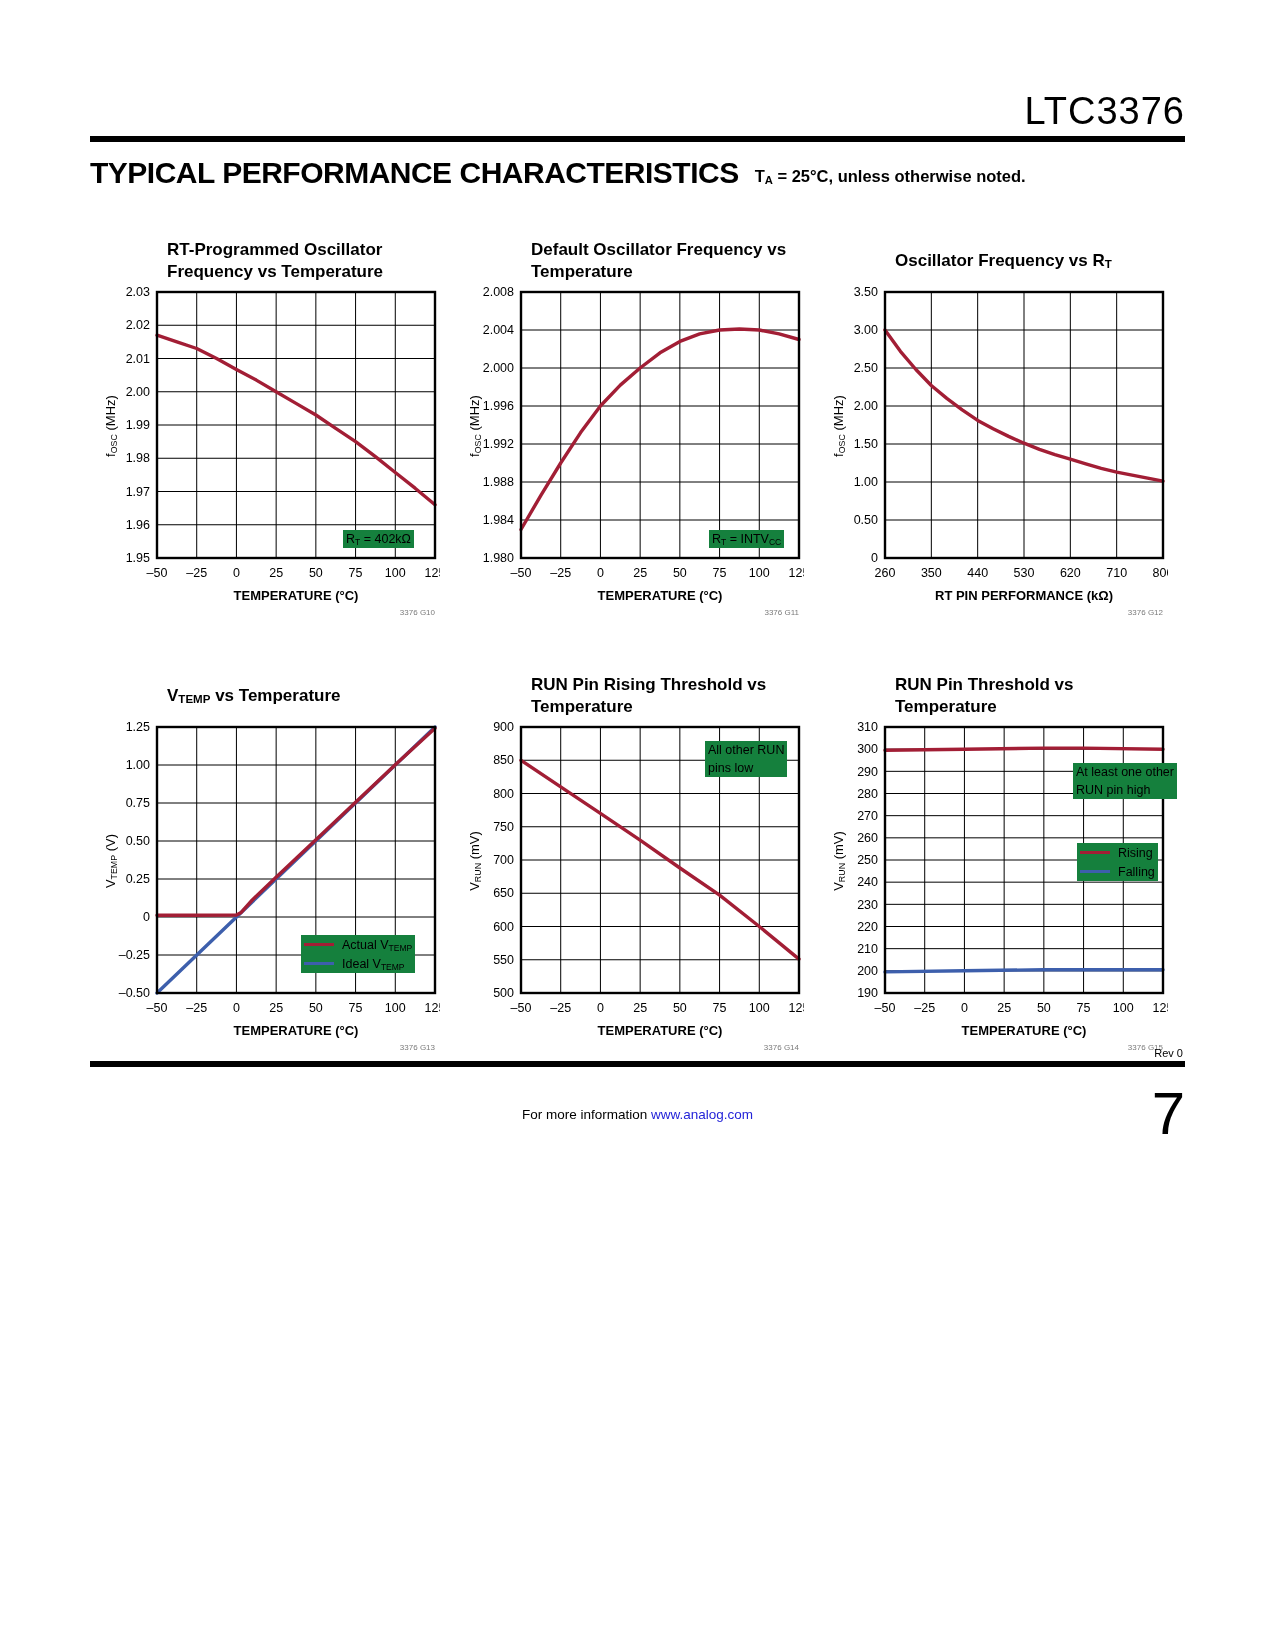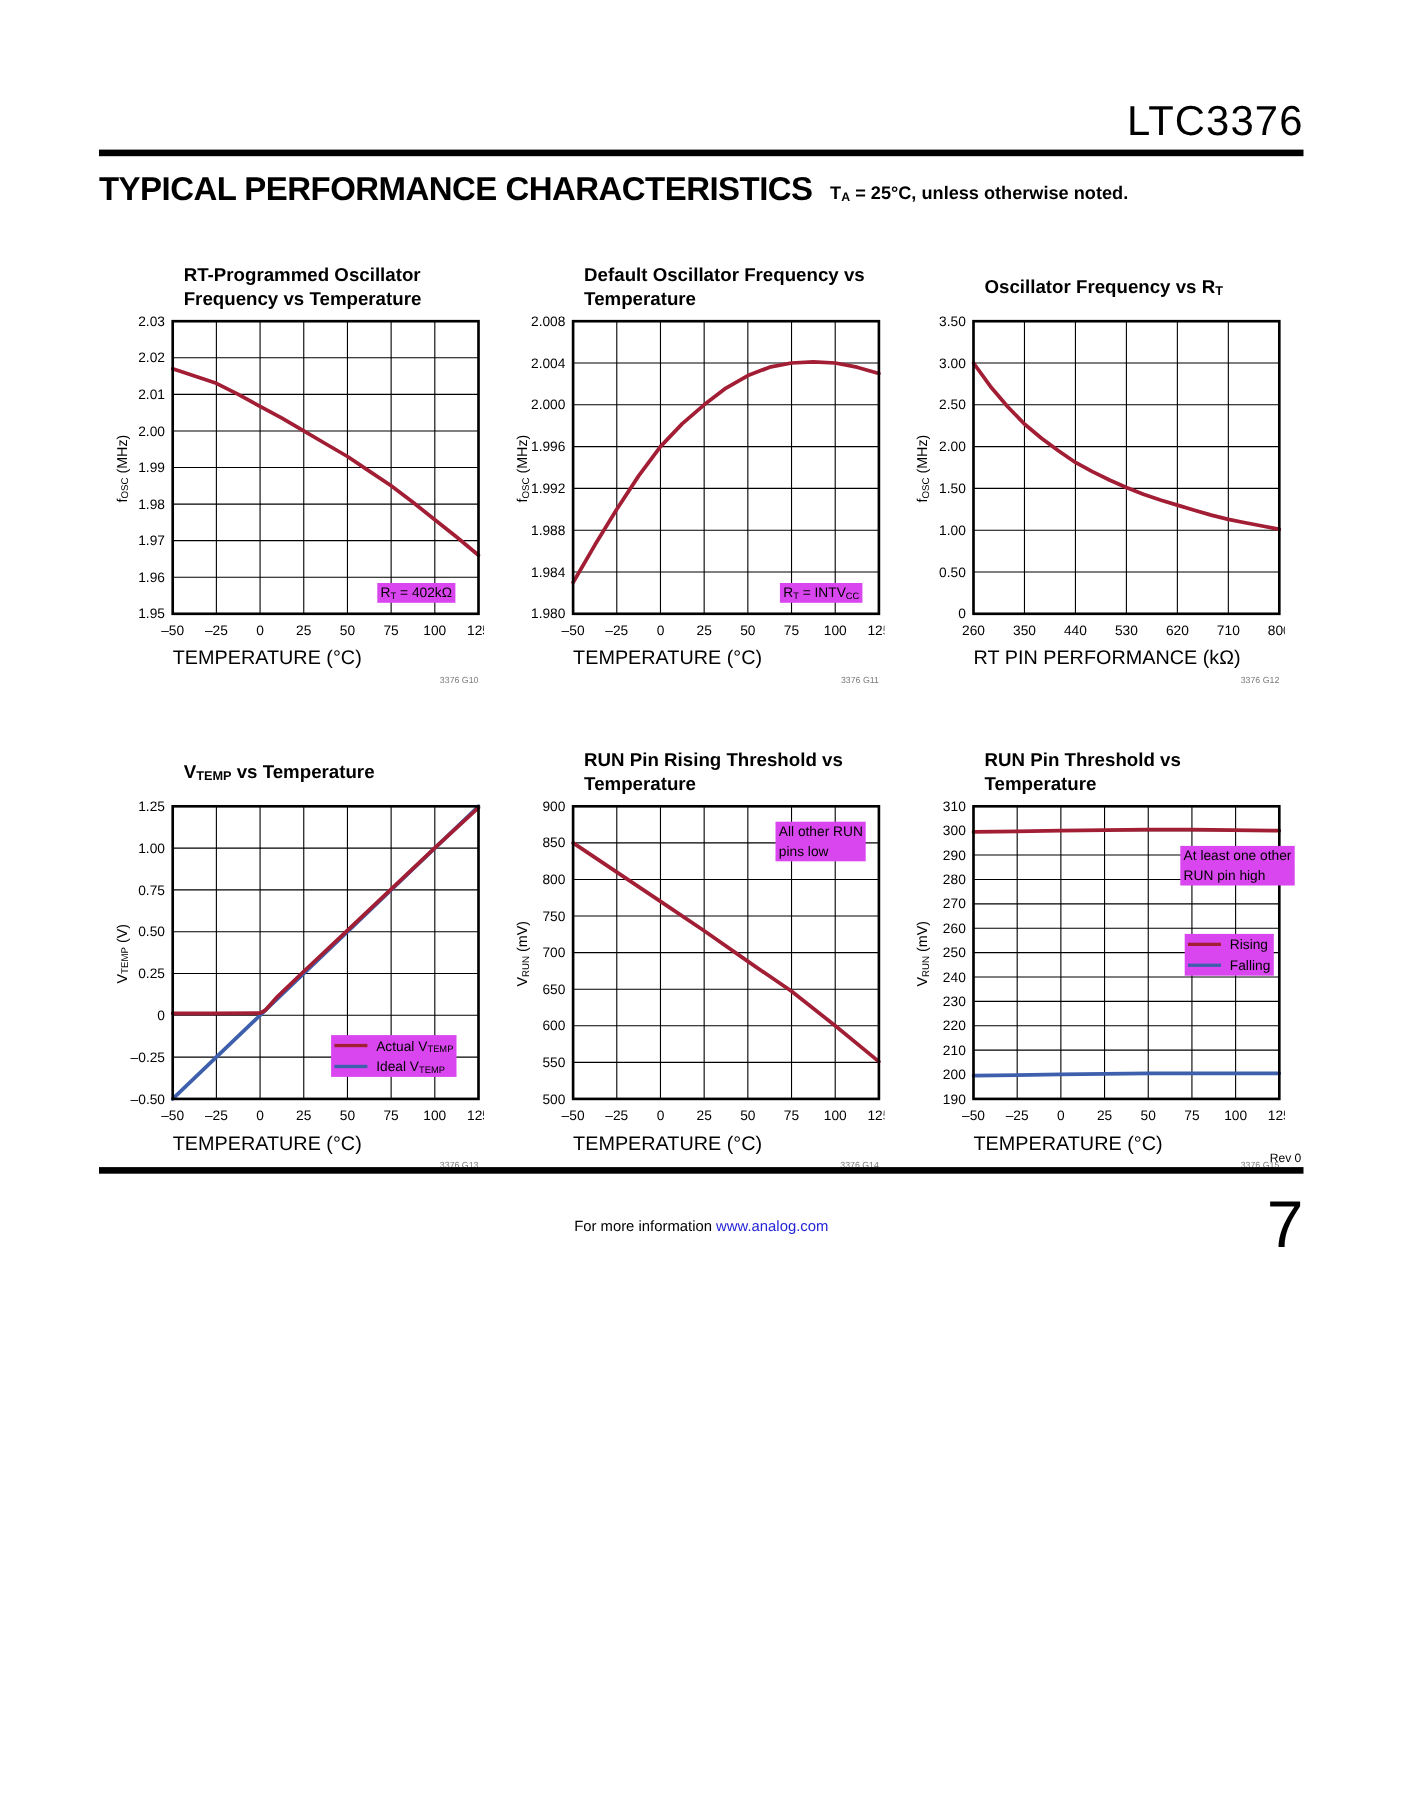--- a/index.html
+++ b/index.html
@@ -13,24 +13,24 @@
   .charts{position:absolute;top:236px;left:95px;display:grid;grid-template-columns:repeat(3,345px);
           column-gap:19px;row-gap:54px;}
   figure.chart{margin:0;width:345px;}
   .chart-title{min-height:50px;display:flex;flex-direction:column;justify-content:center;
                padding-left:72px;font-weight:700;font-size:17px;line-height:1.28;}
   .chart-canvas{position:relative;width:345px;height:300px;}
   .chart-canvas svg{position:absolute;left:0;top:0;}
   .chart-canvas svg text{font-family:"Liberation Sans",sans-serif;fill:#000;}
   .ylabel{position:absolute;left:8px;top:0;width:300px;height:18px;transform-origin:0 0;
           transform:rotate(-90deg) translateX(-290px);text-align:center;font-size:13px;}
-  .xlabel{margin-left:62px;width:278px;font-size:18px;margin-top:2px;}
+  .xlabel{margin-left:62px;width:278px;text-align:center;font-size:13px;margin-top:2px;font-weight:bold;}
   .tag{width:340px;text-align:right;font-size:8px;color:#7a7a7a;margin-top:5px;}
   .note{position:absolute;font-size:12.5px;line-height:18px;white-space:nowrap;}
-  .bg{background:#d946ef;padding:0 3px;}
+  .bg{background:#15803d;padding:0 3px;}
   .legend{position:absolute;}
   .legend-row{display:flex;align-items:center;gap:8px;height:19px;font-size:12.5px;white-space:nowrap;}
   .swatch{display:inline-block;width:30px;height:3.5px;flex:0 0 30px;}
   .rev{position:absolute;bottom:101px;right:92px;font-size:11px;text-align:center;}
   .frule{position:absolute;bottom:93px;left:90px;right:90px;height:6px;background:#000;}
   .pageno{position:absolute;bottom:16px;right:90px;font-size:60px;line-height:1;font-weight:400;}
   .info{position:absolute;bottom:38px;left:0;width:100%;text-align:center;font-size:13.5px;}
   .info a{text-decoration:none;}
   sub{font-size:68%;vertical-align:-0.18em;line-height:0;}
 </style>

